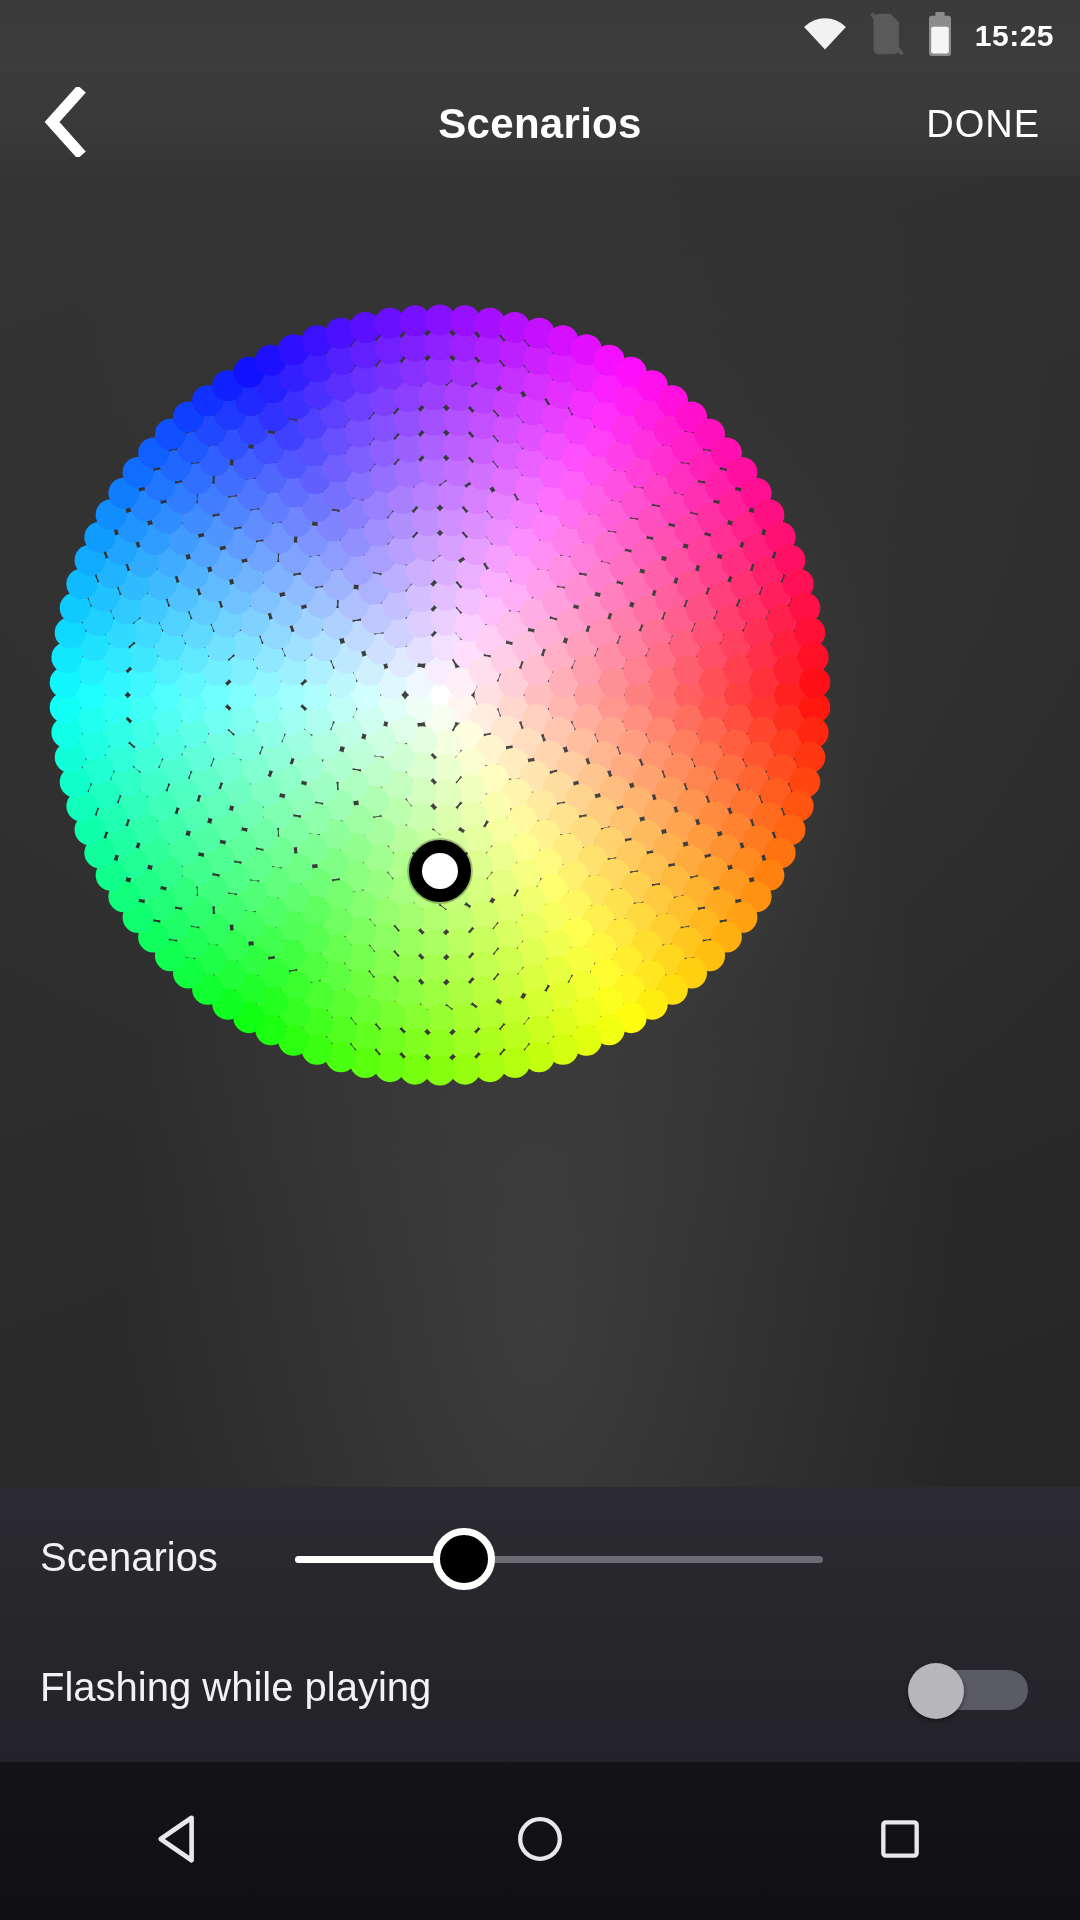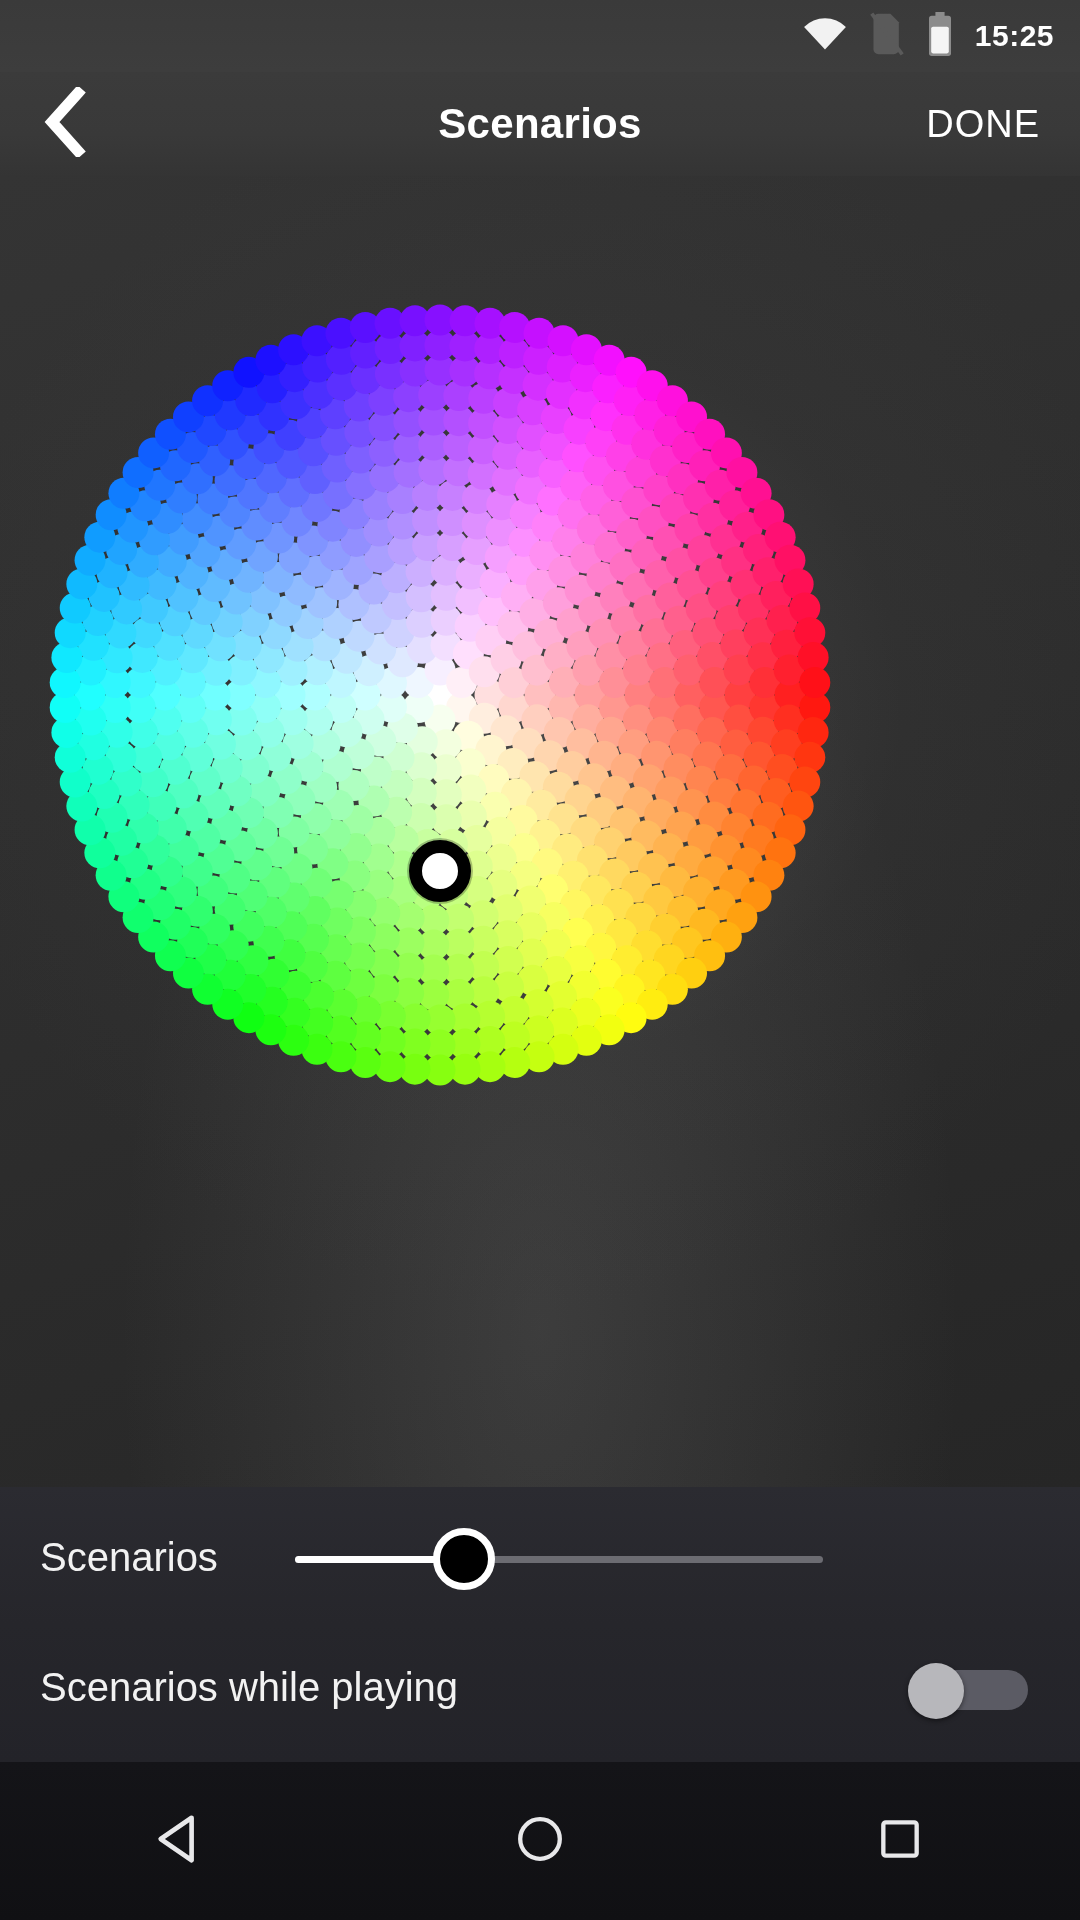--- a/index.html
+++ b/index.html
@@ -893,21 +893,21 @@
     <div class="row row-brightness">
       <div class="row-label">Scenarios</div>
       <div class="slider">
         <div class="slider-track"></div>
         <div class="slider-fill" id="br-fill" style="width: 32%;"></div>
         <div class="slider-thumb" id="br-thumb" style="left: 32%;"></div>
       </div>
     </div>
 
     <div class="row row-flash">
-      <div class="row-label">Scenarios while playing</div>
+      <div class="row-label">Flashing while playing</div>
       <div class="toggle">
         <div class="toggle-track" style="background: rgb(91, 91, 100);"></div>
         <div class="toggle-thumb" style="background: rgb(183, 183, 187); left: 0px;"></div>
       </div>
     </div>
 
   </div>
 
   <div class="navbar">
     <div class="nav-btn">

